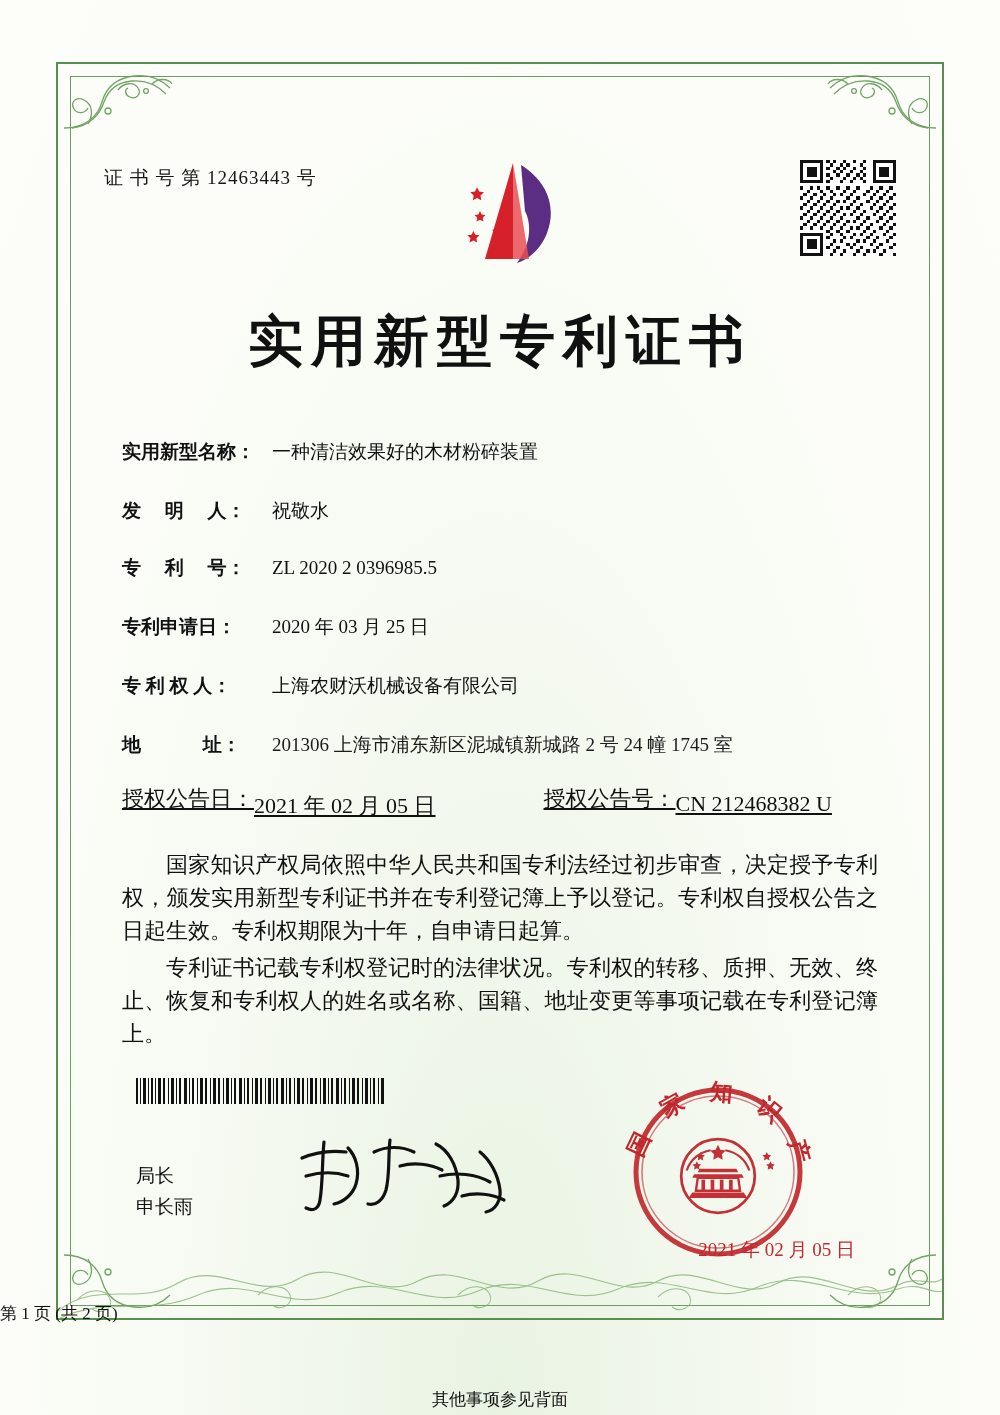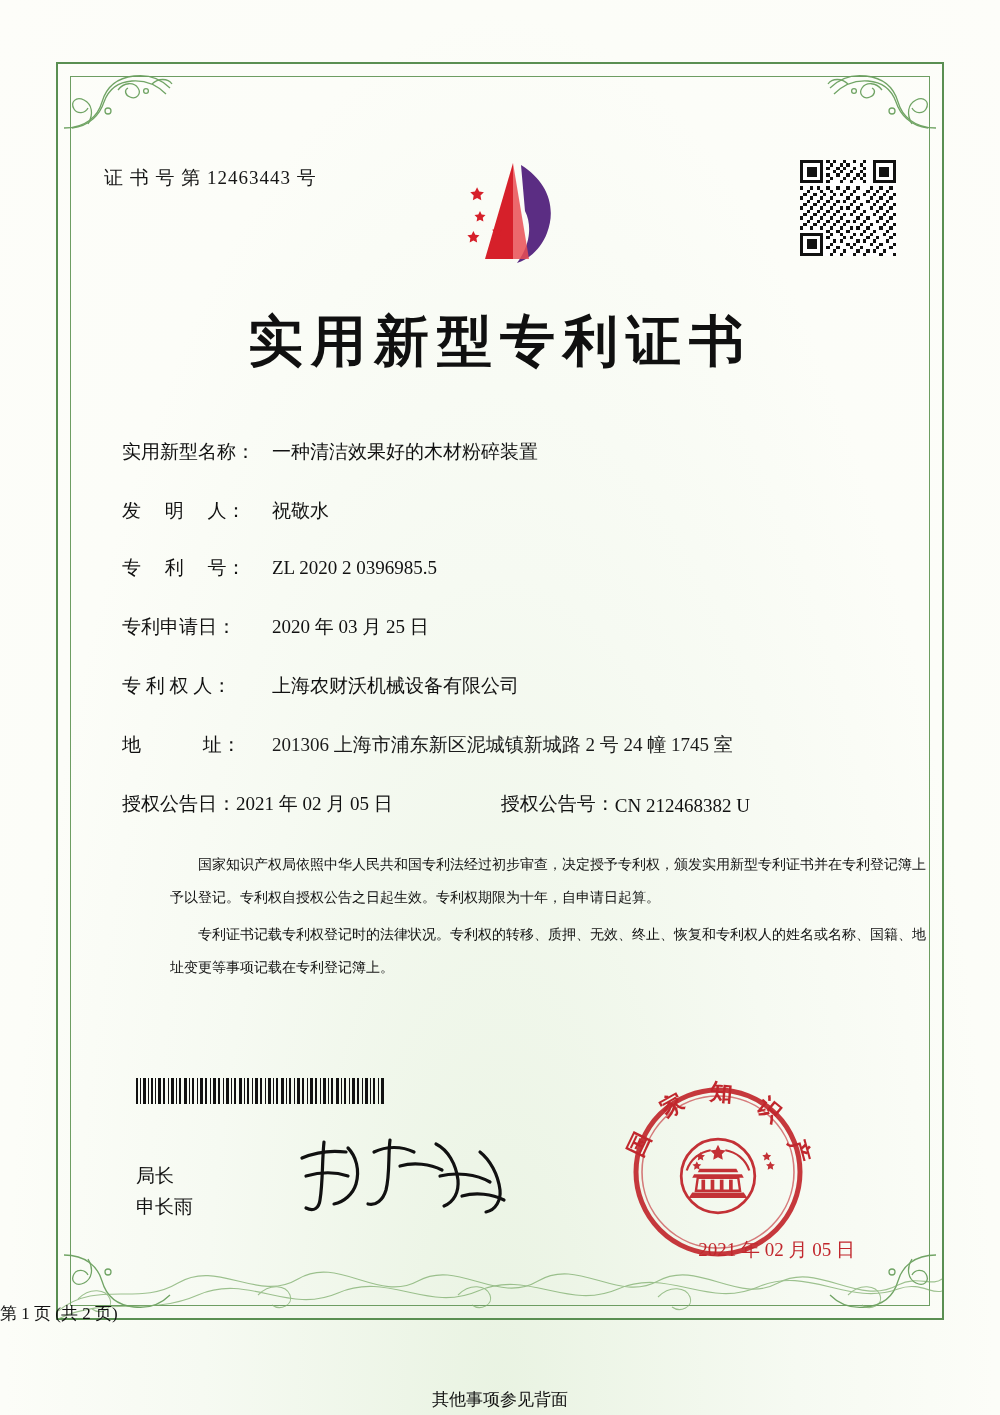--- a/index.html
+++ b/index.html
@@ -107,37 +107,37 @@
     align-items: baseline;
     margin-bottom: 26px;
     font-size: 19px;
     color: #111;
     white-space: nowrap;
   }
   .row .lbl {
     width: 150px;
     display: inline-block;
     letter-spacing: 0px;
+    font-weight: bold;
   }
   .row .val { color: #111; margin-top: 7px; }
   .row .val.addr { color: #1b1b1b; }
-  .row2 { display: flex; align-items: flex-end; font-size: 19px; }
+  .row2 { display: flex; align-items: flex-start; font-size: 22px; text-decoration: underline; }
   .row2 .seg2 { margin-left: 108px; }
   .row2 .lbl2 { letter-spacing: 0; }
 
   
   .paras {
     position: absolute;
     left: 122px; top: 848px;
     width: 756px;
-    font-size: 14px;
+    font-size: 22px;
     line-height: 33px;
     color: #111;
     text-align: justify;
-    margin-left: 48px;
   }
   .paras p { margin: 0 0 4px 0; text-indent: 2em; }
 
   
   .barcode {
     position: absolute;
     left: 136px; top: 1078px;
     width: 248px; height: 26px;
   }
   .barcode svg { display:block; width:100%; height:100%; }

